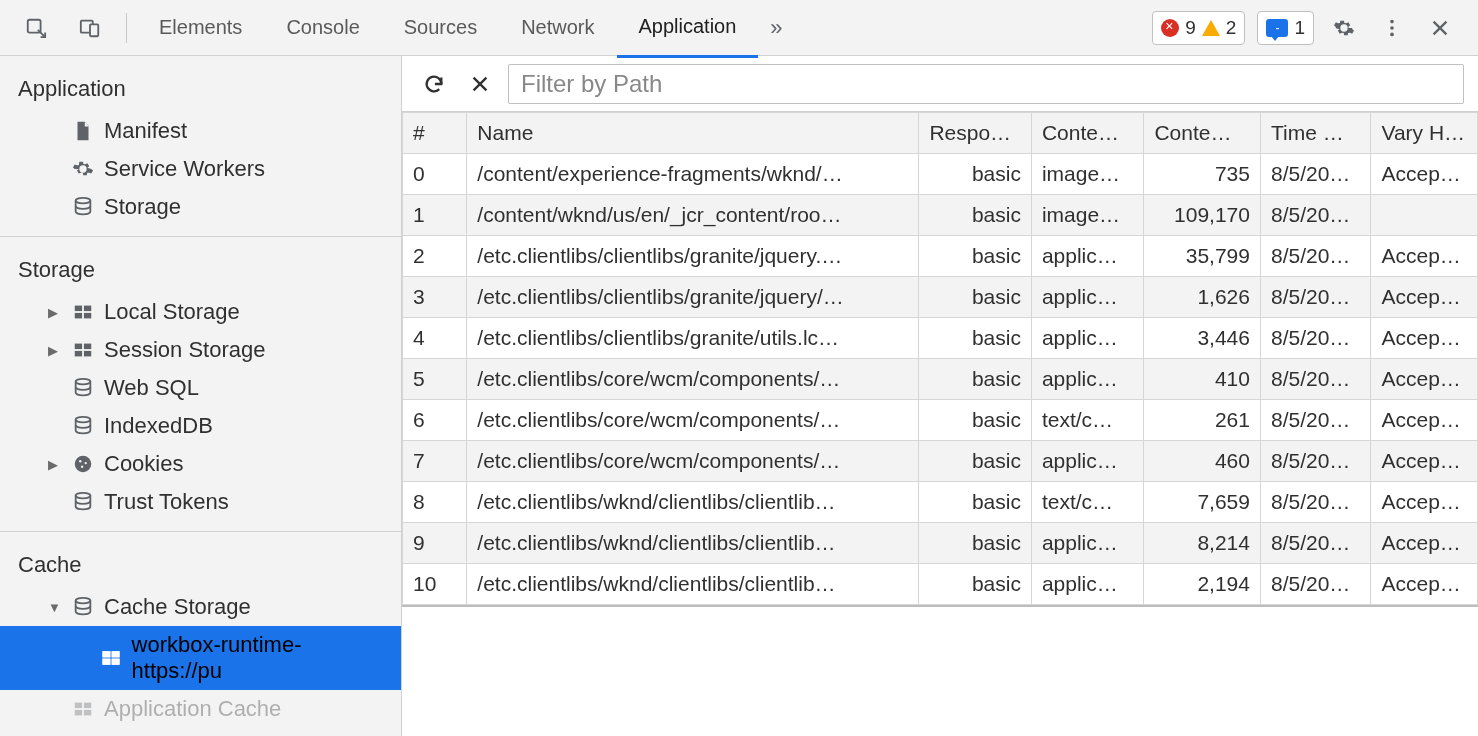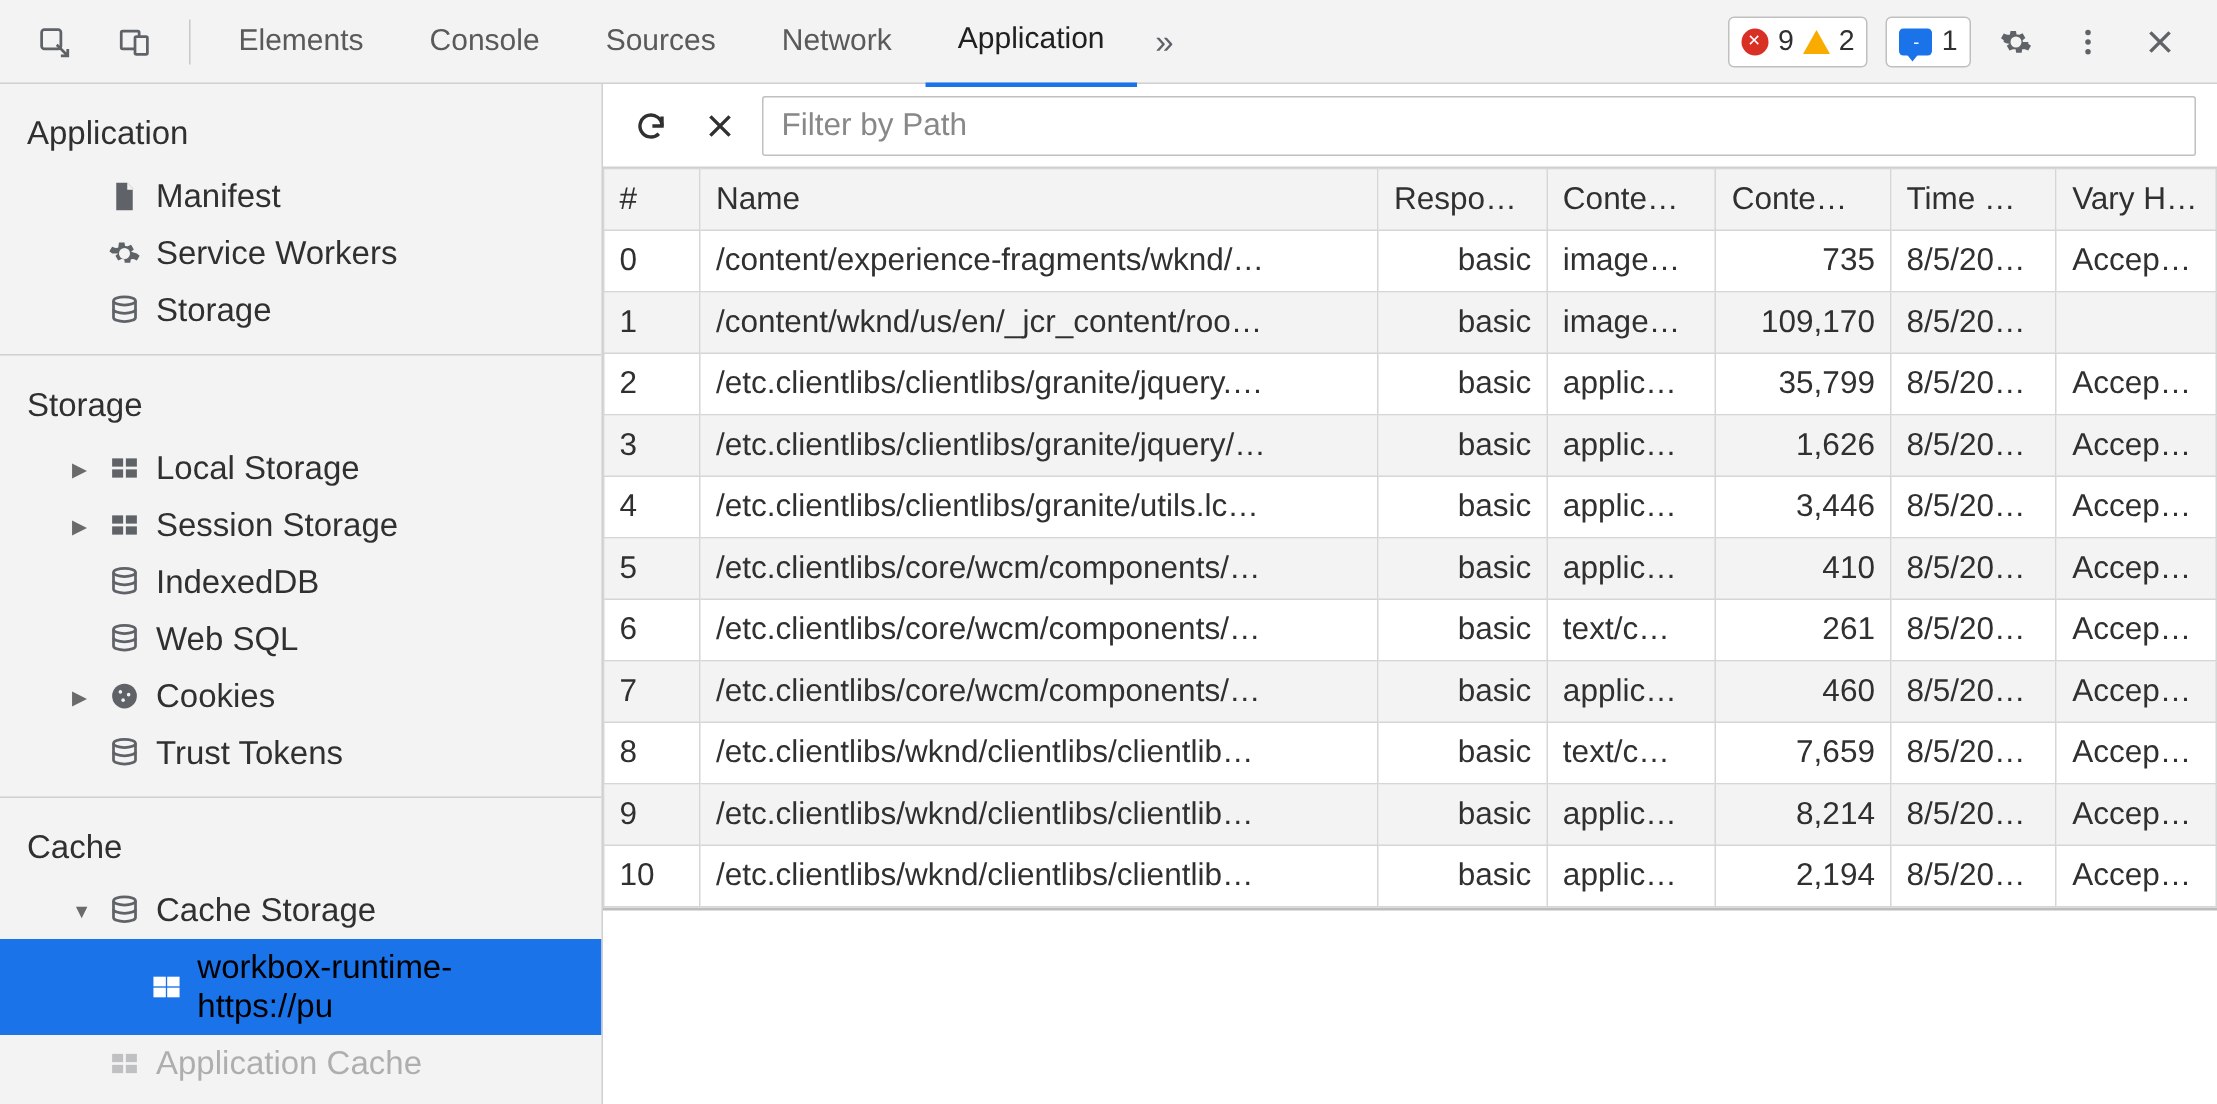--- a/index.html
+++ b/index.html
@@ -102,21 +102,21 @@
   display:flex; align-items:center; gap: 10px;
   padding: 0 14px;
   border-bottom: 1px solid #d0d0d0;
 }
 .filter-input {
   flex:1;
   height: 40px;
   border: 1px solid #c0c0c0;
   border-radius: 2px;
   padding: 0 12px;
-  font-size: 21px;
+  font-size: 24px;
   color:#303030;
 }
 .filter-input::placeholder { color:#888; }
 
 .table-wrap { overflow:hidden; flex:0 0 auto; }
 table { border-collapse: collapse; width: 100%; table-layout: fixed; }
 th, td {
   border: 1px solid #d6d6d6;
   padding: 8px 10px;
   text-align: left;
@@ -264,31 +264,31 @@
         <span>Session Storage</span>
       </div>
       <div class="tree-item">
         <span class="spacer"></span>
           <span class="spacer"></span>
         <svg class="ico" viewBox="0 0 24 24" fill="none" stroke="#5f6368" stroke-width="2">
             <ellipse cx="12" cy="5" rx="8" ry="3"></ellipse>
             <path d="M4 5v6c0 1.7 3.6 3 8 3s8-1.3 8-3V5"></path>
             <path d="M4 11v6c0 1.7 3.6 3 8 3s8-1.3 8-3v-6"></path>
           </svg>
-        <span>IndexedDB</span>
+        <span>Web SQL</span>
       </div>
       <div class="tree-item">
         <span class="spacer"></span>
           <span class="spacer"></span>
         <svg class="ico" viewBox="0 0 24 24" fill="none" stroke="#5f6368" stroke-width="2">
             <ellipse cx="12" cy="5" rx="8" ry="3"></ellipse>
             <path d="M4 5v6c0 1.7 3.6 3 8 3s8-1.3 8-3V5"></path>
             <path d="M4 11v6c0 1.7 3.6 3 8 3s8-1.3 8-3v-6"></path>
           </svg>
-        <span>Web SQL</span>
+        <span>IndexedDB</span>
       </div>
       <div class="tree-item">
         <span class="spacer"></span>
           <span class="arrow">▶</span>
         <svg class="ico" viewBox="0 0 24 24" fill="#5f6368">
             <circle cx="12" cy="12" r="9"></circle>
             <circle cx="9" cy="9" r="1.3" fill="#f3f3f3"></circle>
             <circle cx="15" cy="11" r="1.3" fill="#f3f3f3"></circle>
             <circle cx="11" cy="15" r="1.3" fill="#f3f3f3"></circle>
           </svg>

